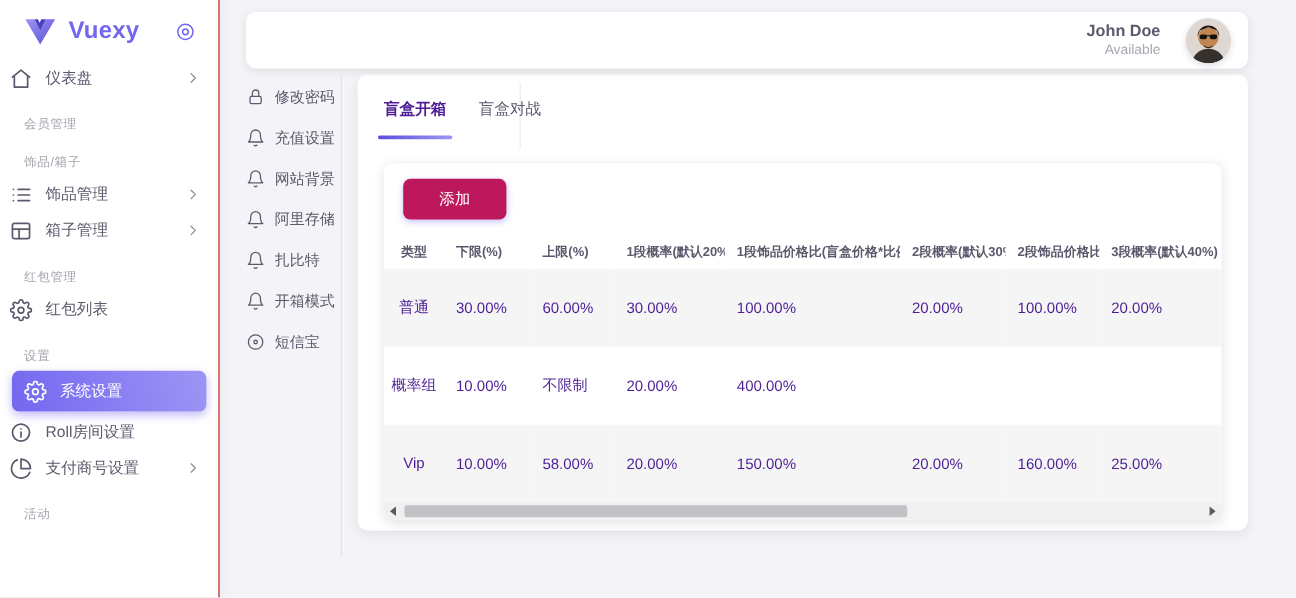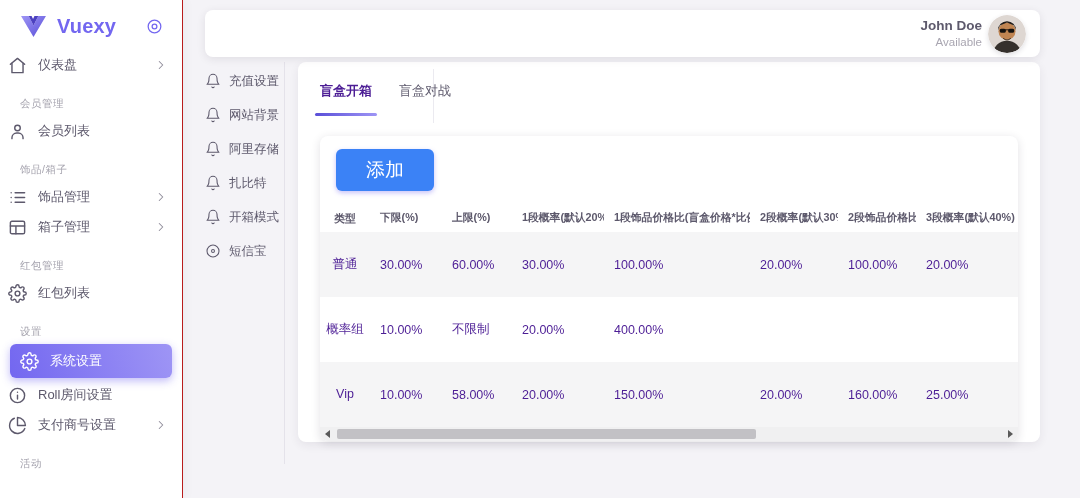--- a/index.html
+++ b/index.html
@@ -45,21 +45,21 @@
   .nav-item.active .icon { color:#fff; }
 
   
   .header-card {
     position:absolute; left:205px; right:40px; top:10px; height:47px;
     background:#fff; border-radius:8px;
     box-shadow:0 2px 8px rgba(47,43,61,.1);
     display:flex; align-items:center; justify-content:flex-end;
     padding:0 14px; z-index:2;
   }
-  .user-meta { text-align:right; margin-right:6px; line-height:1.25; }
+  .user-meta { text-align:right; margin-right:21px; line-height:1.25; }
   .user-name { font-size:13.5px; font-weight:700; color:#5d596c; }
   .user-status { font-size:11.5px; color:#a9a6b1; }
   .avatar { width:38px; height:38px; border-radius:50%; overflow:hidden; cursor:pointer; box-shadow:0 2px 5px rgba(47,43,61,.15); }
   .avatar svg { width:100%; height:100%; display:block; }
 
   
   .smenu {
     position:absolute; left:205px; top:62px; width:80px; height:402px;
     border-right:1.5px solid #e4e2ea; z-index:1; padding-top:2px;
   }
@@ -91,22 +91,22 @@
   }
   .tab-divider { position:absolute; left:135px; top:7px; height:54px; width:1px; background:#ebeaf0; }
 
   .panel { padding:16px 22px 0; }
   .sub-card {
     border-radius:8px; overflow:hidden; background:#fff;
     box-shadow:0 2px 10px rgba(47,43,61,.14);
   }
   .toolbar { padding:13px 16px; }
   .btn-add {
-    background:#3b82f6; color:#fff; border:none; border-radius:6px;
-    font-size:19px; padding:8px 30px; cursor:pointer;
+    background:#be185d; color:#fff; border:none; border-radius:6px;
+    font-size:13px; padding:8px 30px; cursor:pointer;
     font-family:"Liberation Sans", sans-serif;
     box-shadow:0 2px 5px rgba(115,103,240,.4);
   }
 
   table.data-table { width:100%; border-collapse:collapse; table-layout:fixed; }
   .data-table th {
     height:28px; font-size:10.8px; font-weight:700; color:#5d596c;
     text-align:left; padding:0 4px 0 10px; white-space:nowrap; overflow:hidden;
   }
   .data-table td {
@@ -162,29 +162,20 @@
           </svg>
         </span>
         <span class="nav-label">仪表盘</span>
         <span class="icon chev">
           <svg viewBox="0 0 24 24">
             <path d="M9 6l6 6-6 6"></path>
           </svg>
         </span>
       </div>
       <div class="nav-heading">会员管理</div>
-      <div class="nav-item">
-        <span class="icon ">
-          <svg viewBox="0 0 24 24">
-            <circle cx="12" cy="7.5" r="3.5"></circle>
-            <path d="M5 21v-1a6 6 0 0 1 6-6h2a6 6 0 0 1 6 6v1"></path>
-          </svg>
-        </span>
-        <span class="nav-label">会员列表</span>
-      </div>
       <div class="nav-heading">饰品/箱子</div>
       <div class="nav-item">
         <span class="icon ">
           <svg viewBox="0 0 24 24">
             <path d="M9 6h12M9 12h12M9 18h12"></path>
             <path d="M4 6h.01M4 12h.01M4 18h.01"></path>
           </svg>
         </span>
         <span class="nav-label">饰品管理</span>
         <span class="icon chev">
@@ -274,20 +265,29 @@
         <rect x="12.5" y="14.5" width="6.2" height="4.2" rx="1.6" fill="#15120f"></rect>
         <rect x="21.3" y="14.5" width="6.2" height="4.2" rx="1.6" fill="#15120f"></rect>
         <path d="M12.5 15.6h15" stroke="#15120f" stroke-width="1"></path>
         <path d="M16 24.5a6 6 0 0 0 8 0" stroke="#3a2a1c" stroke-width="1" fill="none"></path>
       </g>
     </svg>
   </div>
 </header>
 
 <nav class="smenu">
+    <div class="smenu-item">
+      <span class="icon ">
+        <svg viewBox="0 0 24 24">
+          <rect x="5" y="11" width="14" height="9" rx="2"></rect>
+          <path d="M8 11V7a4 4 0 0 1 8 0v4"></path>
+        </svg>
+      </span>
+      <span>修改密码</span>
+    </div>
     <div class="smenu-item">
       <span class="icon ">
         <svg viewBox="0 0 24 24">
           <path d="M18 8a6 6 0 0 0-12 0c0 7-3 9-3 9h18s-3-2-3-9"></path>
           <path d="M13.7 21a2 2 0 0 1-3.4 0"></path>
         </svg>
       </span>
       <span>充值设置</span>
     </div>
     <div class="smenu-item">

